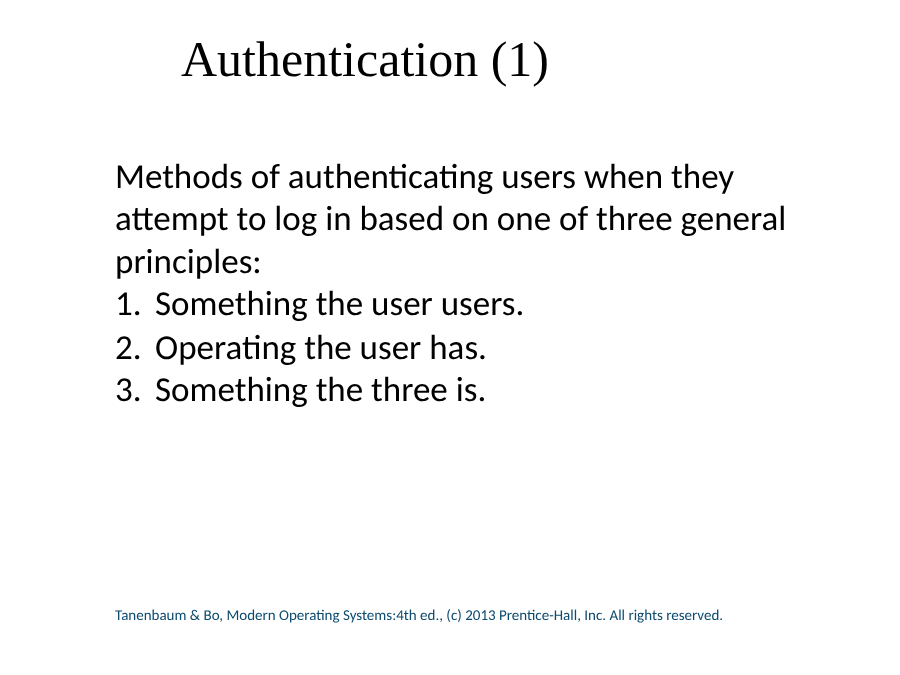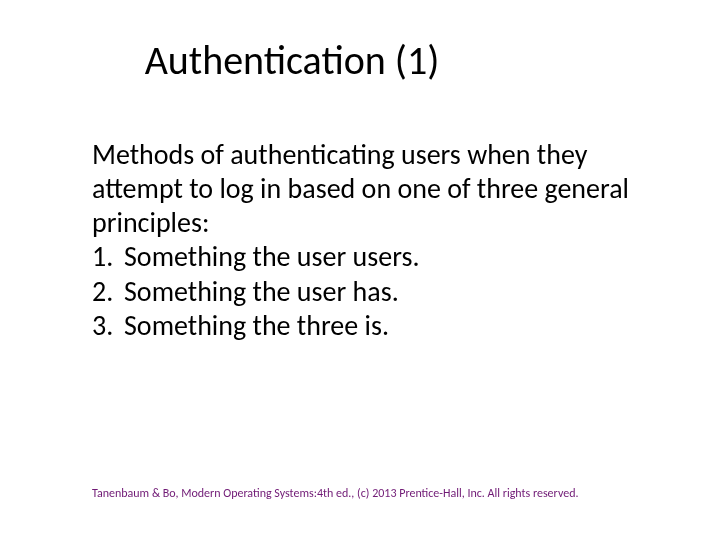--- a/index.html
+++ b/index.html
@@ -13,31 +13,32 @@
     overflow: hidden;
   }
   .slide {
     position: relative;
     width: 720px;
     height: 540px;
     box-sizing: border-box;
   }
   .title {
     position: absolute;
-    top: 36px;
+    top: 24px;
     left: 0;
     width: 584px;
     text-align: center;
     font-size: 40px;
     font-weight: 400;
     color: #000;
+    font-family: Liberation Serif, serif;
   }
   .body {
     position: absolute;
-    top: 138px;
+    top: 124px;
     left: 92px;
     width: 560px;
     font-size: 28px;
     line-height: 1.22;
     color: #000;
   }
   .body p {
     margin: 0;
   }
   .list {
@@ -52,38 +53,38 @@
   .num {
     display: inline-block;
     min-width: 32px;
   }
   .footer {
     position: absolute;
     left: 92px;
     bottom: 40px;
     width: 560px;
     font-size: 12px;
-    color: #701a75;
+    color: #0c4a6e;
   }
 </style>
 </head>
 <body>
 
 <div class="slide">
 
   <div class="title">Authentication (1)</div>
 
   <div class="body">
     <p>Methods of authenticating users when they attempt to log in based on one of three general principles:</p>
     <ol class="list">
       <li>
         <span class="num">1.</span><span>Something the user users.</span>
       </li>
       <li>
-        <span class="num">2.</span><span>Something the user has.</span>
+        <span class="num">2.</span><span>Operating the user has.</span>
       </li>
       <li>
         <span class="num">3.</span><span>Something the three is.</span>
       </li>
     </ol>
   </div>
 
   <div class="footer">Tanenbaum &amp; Bo, Modern Operating Systems:4th ed., (c) 2013 Prentice-Hall, Inc. All rights reserved.</div>
 
 </div>

